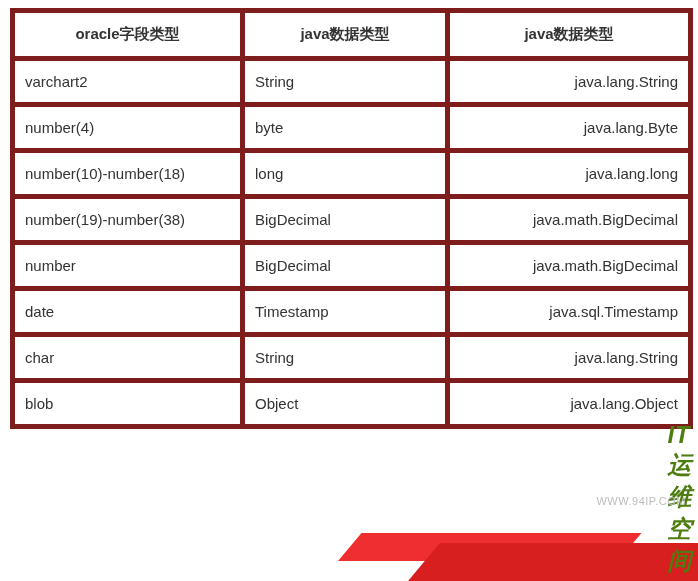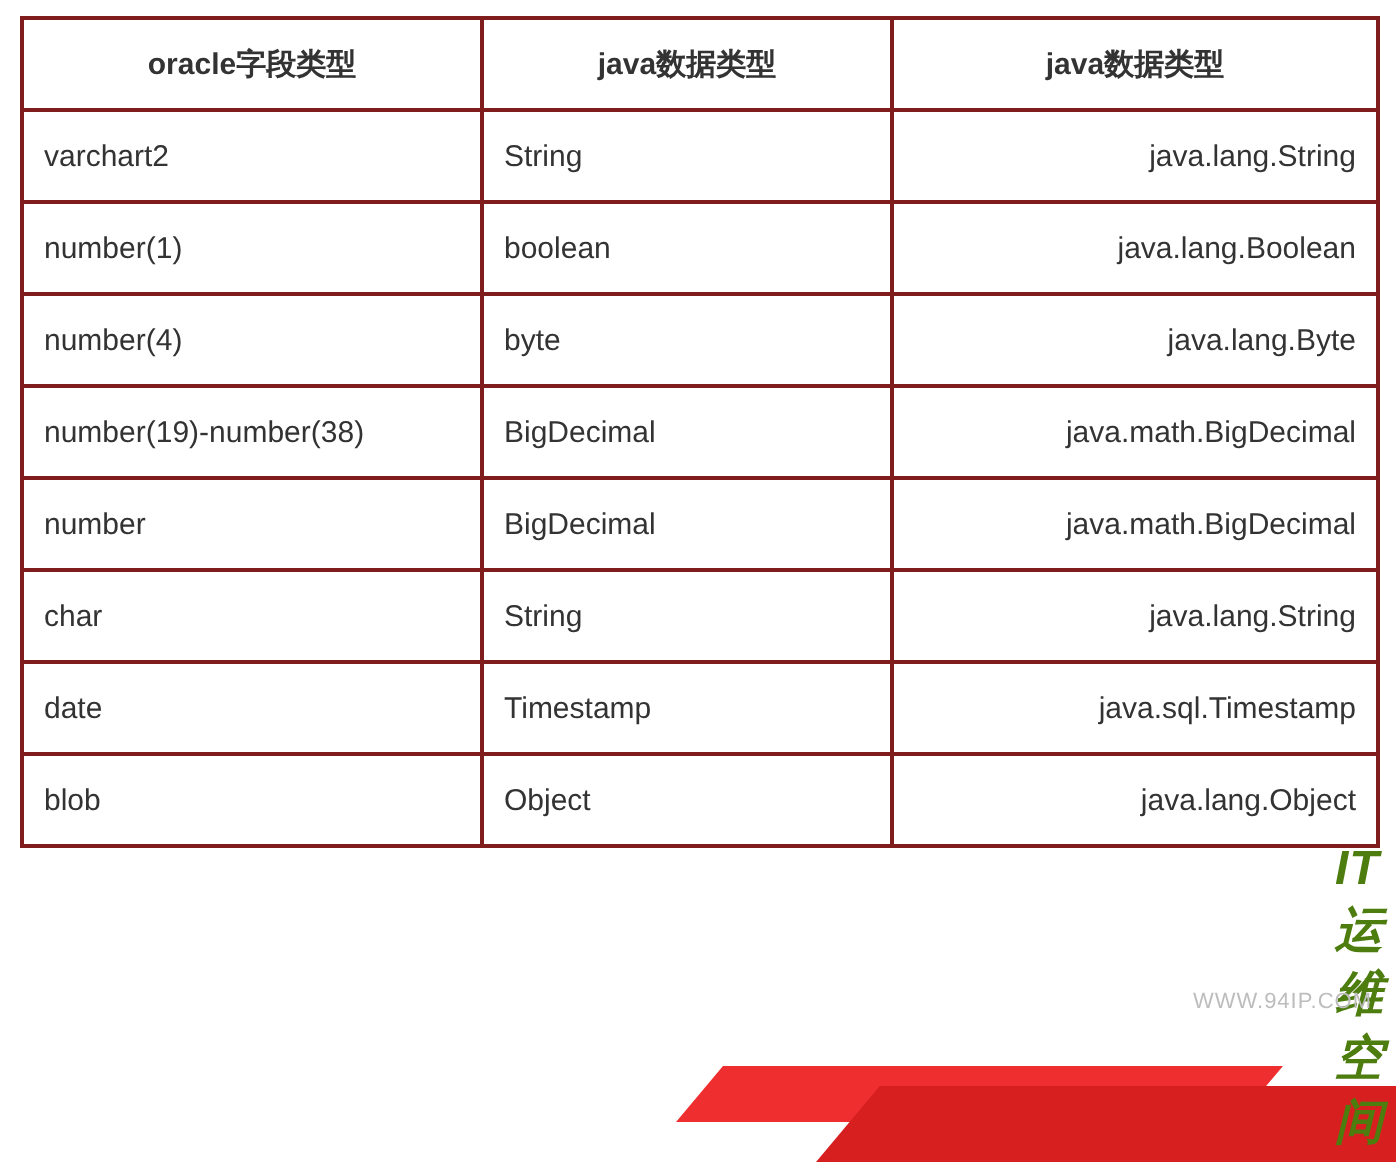--- a/index.html
+++ b/index.html
@@ -16,21 +16,21 @@
     height: 581px;
     position: relative;
     padding: 8px 10px;
   }
   table {
     border-collapse: collapse;
     width: 100%;
     table-layout: fixed;
   }
   th, td {
-    border: 2px solid #7f1d1d;
+    border: 5px solid #7f1d1d;
     padding: 12px 10px;
     height: 46px;
     vertical-align: middle;
   }
   th {
     font-weight: bold;
     text-align: center;
   }
   td.col0 {
     text-align: left;
@@ -115,48 +115,48 @@
       <th>java数据类型</th>
     </tr>
   </thead>
   <tbody>
     <tr>
       <td class="col0">varchart2</td>
       <td class="col1">String</td>
       <td class="col2">java.lang.String</td>
     </tr>
     <tr>
-      <td class="col0">number(1)</td>
-      <td class="col1">boolean</td>
-      <td class="col2">java.lang.Boolean</td>
-    </tr>
-    <tr>
       <td class="col0">number(4)</td>
       <td class="col1">byte</td>
       <td class="col2">java.lang.Byte</td>
+    </tr>
+    <tr>
+      <td class="col0">number(10)-number(18)</td>
+      <td class="col1">long</td>
+      <td class="col2">java.lang.long</td>
     </tr>
     <tr>
       <td class="col0">number(19)-number(38)</td>
       <td class="col1">BigDecimal</td>
       <td class="col2">java.math.BigDecimal</td>
     </tr>
     <tr>
       <td class="col0">number</td>
       <td class="col1">BigDecimal</td>
       <td class="col2">java.math.BigDecimal</td>
     </tr>
     <tr>
+      <td class="col0">date</td>
+      <td class="col1">Timestamp</td>
+      <td class="col2">java.sql.Timestamp</td>
+    </tr>
+    <tr>
       <td class="col0">char</td>
       <td class="col1">String</td>
       <td class="col2">java.lang.String</td>
-    </tr>
-    <tr>
-      <td class="col0">date</td>
-      <td class="col1">Timestamp</td>
-      <td class="col2">java.sql.Timestamp</td>
     </tr>
     <tr>
       <td class="col0">blob</td>
       <td class="col1">Object</td>
       <td class="col2">java.lang.Object</td>
     </tr>
   </tbody>
 </table>
 
 <div class="watermark">WWW.94IP.COM</div>

